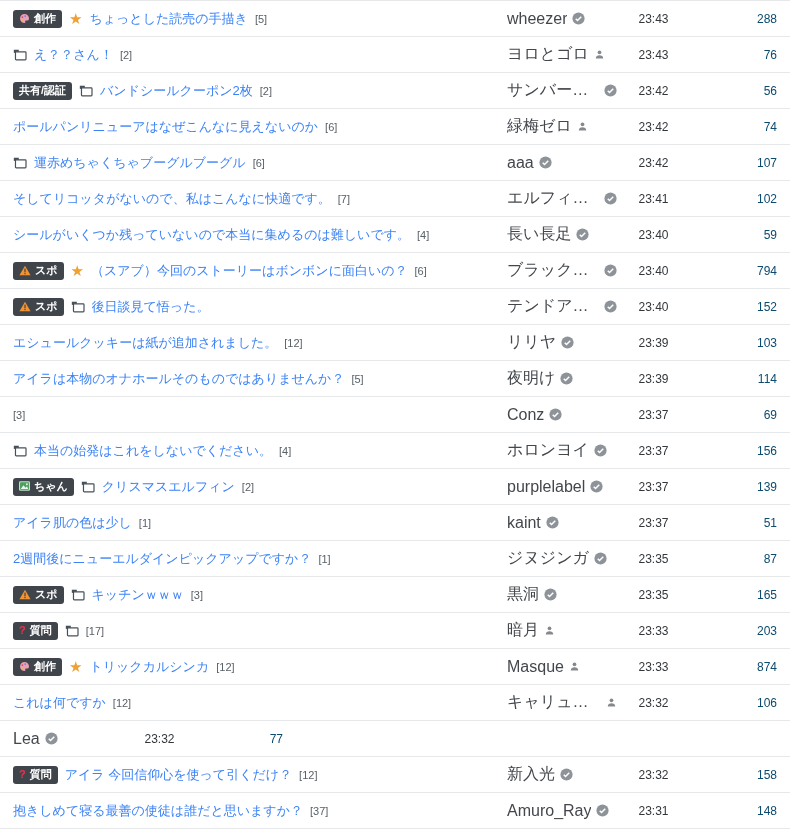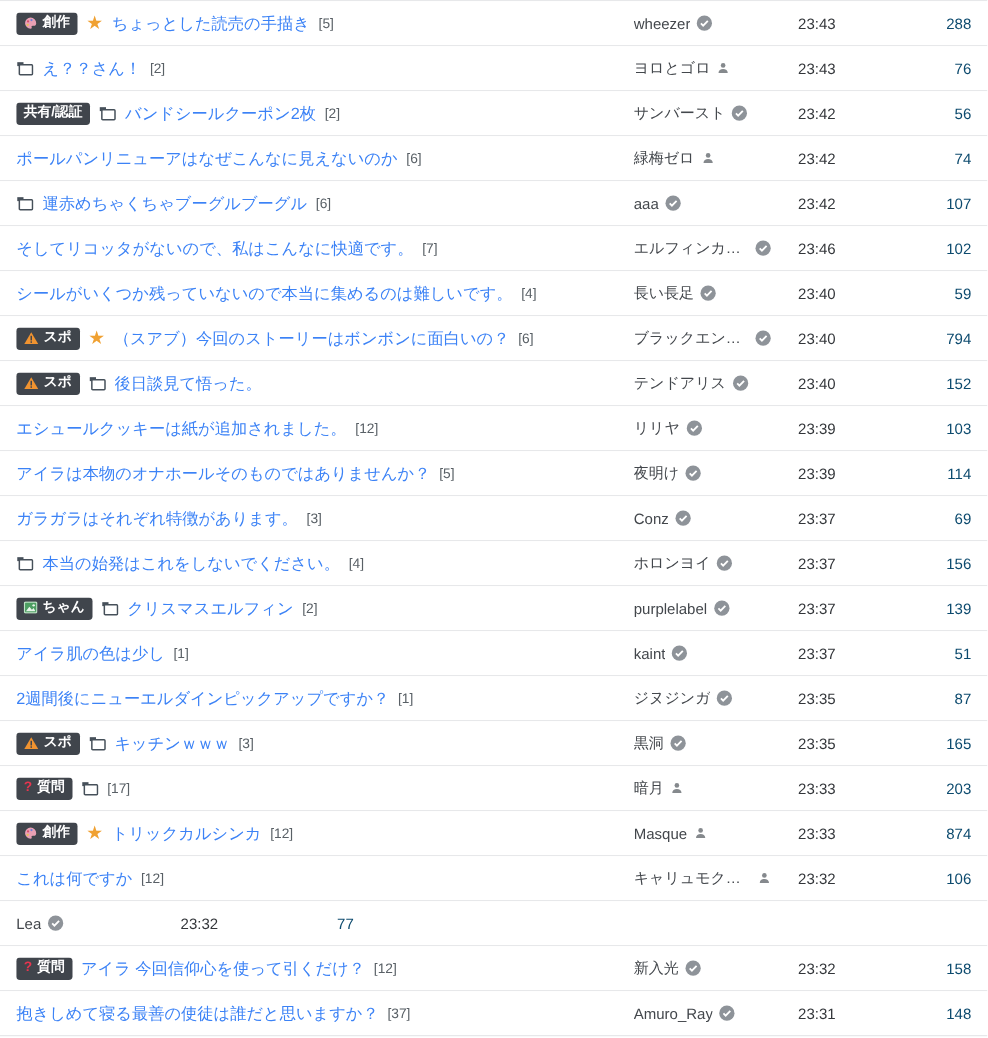--- a/index.html
+++ b/index.html
@@ -67,21 +67,21 @@
 
   .cell-author {
     flex: 0 0 110px;
     display: flex;
     align-items: center;
     column-gap: 5px;
     overflow: hidden;
     white-space: nowrap;
   }
   .author-name {
-    font-size: 12px;
+    font-size: 16px;
     color: #43474c;
     overflow: hidden;
     text-overflow: ellipsis;
   }
   .author-ic { display: inline-flex; flex: 0 0 auto; }
 
   .cell-time {
     flex: 0 0 73px;
     text-align: center;
     font-size: 12px;
@@ -242,21 +242,21 @@
     <div class="cell-author">
       <span class="author-name">エルフィンカシジ...</span>
       <span class="author-ic">
         <svg width="13" height="13" viewBox="0 0 16 16">
           <circle cx="8" cy="8" r="7.5" fill="#8e9399"></circle>
           <path d="M4.6 8.3l2.2 2.2 4.6-4.8" stroke="#ffffff" stroke-width="1.8" fill="none"></path>
         </svg>
       </span>
 
     </div>
-    <div class="cell-time">23:46</div>
+    <div class="cell-time">23:41</div>
     <div class="cell-views">102</div>
   </div>
 
   <div class="thread-row">
     <div class="cell-title">
 
       <span class="title-text">シールがいくつか残っていないので本当に集めるのは難しいです。</span>
       <span class="reply-count">[4]</span>
     </div>
     <div class="cell-author">
@@ -380,21 +380,20 @@
       </span>
 
     </div>
     <div class="cell-time">23:39</div>
     <div class="cell-views">114</div>
   </div>
 
   <div class="thread-row">
     <div class="cell-title">
 
-      <span class="title-text">ガラガラはそれぞれ特徴があります。</span>
       <span class="reply-count">[3]</span>
     </div>
     <div class="cell-author">
       <span class="author-name">Conz</span>
       <span class="author-ic">
         <svg width="13" height="13" viewBox="0 0 16 16">
           <circle cx="8" cy="8" r="7.5" fill="#8e9399"></circle>
           <path d="M4.6 8.3l2.2 2.2 4.6-4.8" stroke="#ffffff" stroke-width="1.8" fill="none"></path>
         </svg>
       </span>

